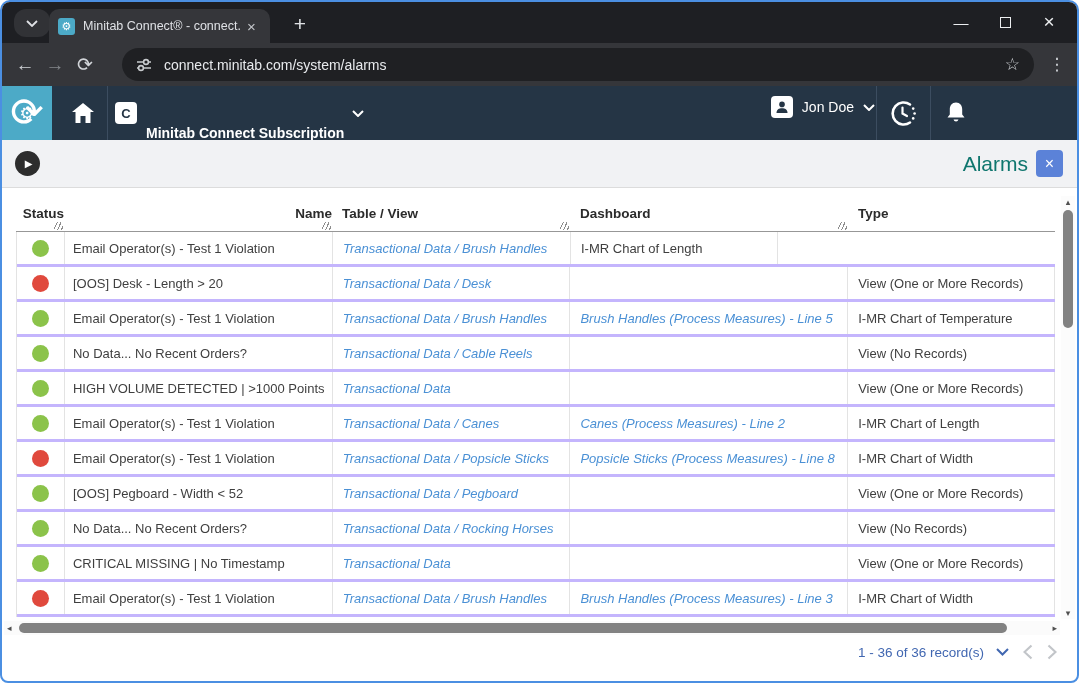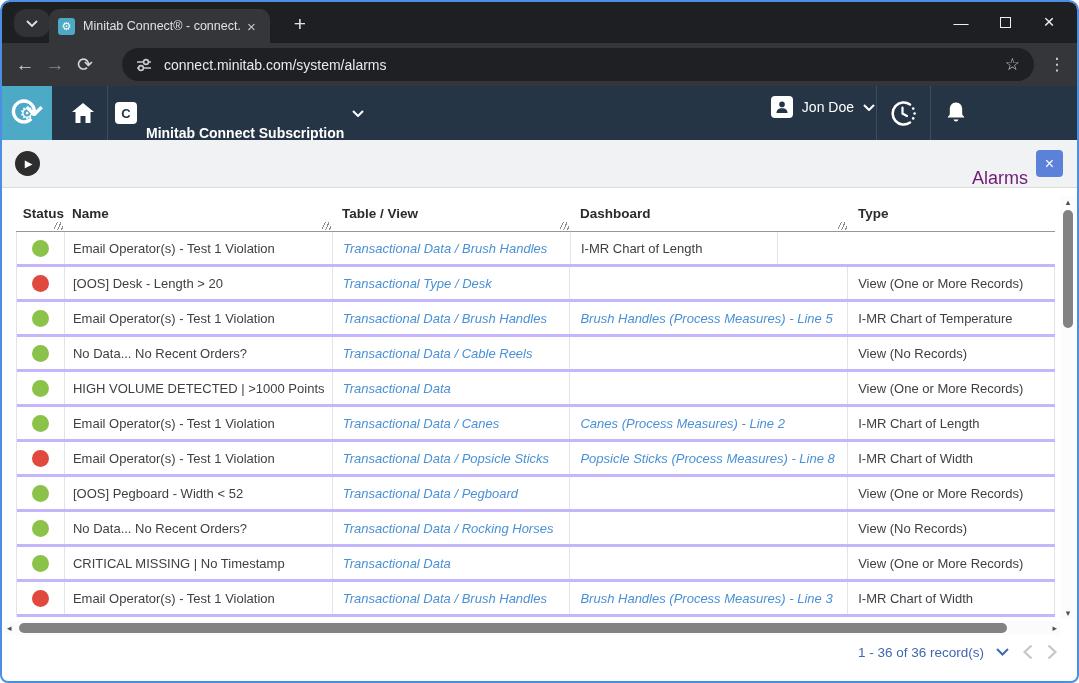--- a/index.html
+++ b/index.html
@@ -43,38 +43,38 @@
   .sub-group{position:absolute;left:113px;top:0;height:54px;display:flex;align-items:center;cursor:pointer;}
   .sub-label{color:#fff;font-size:14px;font-weight:600;margin-left:9px;margin-top:40px;}
   .chev{stroke:#fff;stroke-width:2;fill:none;}
   .user-group{position:absolute;right:202px;top:0;height:42px;display:flex;align-items:center;cursor:pointer;}
   .user-name{color:#fff;font-size:14px;margin-left:9px;}
   .icon-btn{position:absolute;top:0;height:54px;width:50px;display:flex;align-items:center;justify-content:center;cursor:pointer;}
 
   
   .sub-toolbar{position:absolute;left:0;top:138px;width:100%;height:48px;background:#f1f2f4;border-bottom:1px solid #dcdcdc;}
   .play-btn{position:absolute;left:13px;top:11px;width:25px;height:25px;border-radius:50%;background:#2d2d2d;color:#fff;display:flex;align-items:center;justify-content:center;font-size:10px;cursor:pointer;padding-left:2px;}
-  .panel-title{position:absolute;right:49px;top:28px;font-size:18px;color:#701a75;}
+  .panel-title{position:absolute;right:49px;top:12px;font-size:21px;color:#0f766e;}
   .panel-close{position:absolute;right:14px;top:10px;width:27px;height:27px;border-radius:4px;background:var(--btn-blue);color:#fff;display:flex;align-items:center;justify-content:center;font-size:16px;cursor:pointer;}
 
   
   .thead{position:absolute;left:14px;top:194px;height:36px;display:flex;border-bottom:1px solid #979797;width:1039px;background:#fff;}
   .hcell{position:relative;display:flex;align-items:center;font-weight:bold;font-size:13.5px;color:#2b2b2b;}
   .hcell .resize-handle{position:absolute;right:1px;bottom:1px;width:9px;height:8px;
      background:repeating-linear-gradient(115deg,transparent 0 2.5px,#8d8d8d 2.5px 3.5px);cursor:col-resize;}
   .tbody{position:absolute;left:14px;top:230px;width:1039px;border-left:1px solid #e3e3e3;}
   .trow{display:flex;height:35px;border-bottom:3px solid #c4b5fd;background:#fff;}
   .cell{border-right:1px solid #e3e3e3;display:flex;align-items:center;overflow:hidden;white-space:nowrap;}
   .col-status{width:48px;justify-content:center;}
   .col-name{width:268px;padding-left:8px;}
   .col-tv{width:238px;padding-left:10px;}
   .col-dash{width:278px;padding-left:10px;}
   .col-type{width:207px;padding-left:10px;text-align:right;}
   .hcell.col-status{padding-left:1px;justify-content:flex-end;}
-  .hcell.col-name{padding-left:8px;}
+  .hcell.col-name{padding-left:8px;justify-content:flex-end;}
   .c-name,.c-type{font-size:13px;color:#3f3f3f;}
   .link{font-size:13px;font-style:italic;color:var(--link);text-decoration:none;cursor:pointer;}
   .dot{width:17px;height:17px;border-radius:50%;}
   .dot.green{background:var(--green);}
   .dot.red{background:var(--red);}
 
   
   .h-scroll{position:absolute;left:2px;top:619px;width:1056px;height:14px;background:#fbfbfb;}
   .h-arrow{position:absolute;top:2px;font-size:9px;color:#505050;line-height:10px;}
   .h-arrow.l{left:3px;} .h-arrow.r{right:3px;}
@@ -232,21 +232,21 @@
     </div>
 
     <div class="trow">
       <div class="cell col-status">
           <span class="dot red"></span>
         </div>
       <div class="cell col-name">
           <span class="c-name">[OOS] Desk - Length &gt; 20</span>
         </div>
       <div class="cell col-tv">
-          <a class="link c-tv">Transactional Type / Desk</a>
+          <a class="link c-tv">Transactional Data / Desk</a>
         </div>
       <div class="cell col-dash">
           <a class="link c-dash"></a>
         </div>
       <div class="cell col-type" style="border-right:1px solid #e3e3e3;">
           <span class="c-type">View (One or More Records)</span>
         </div>
     </div>
 
     <div class="trow">

